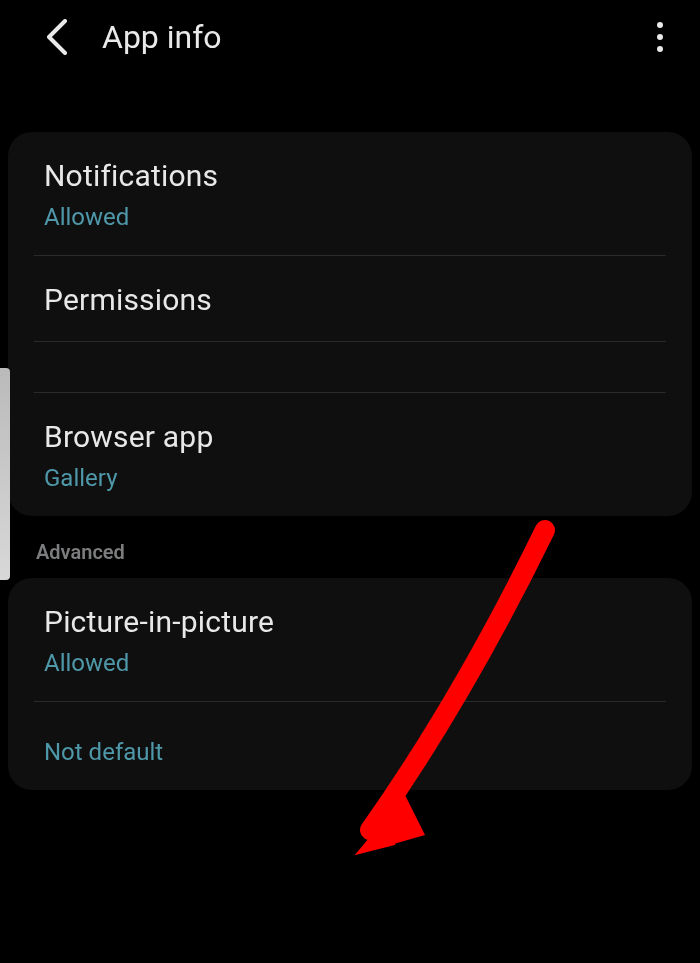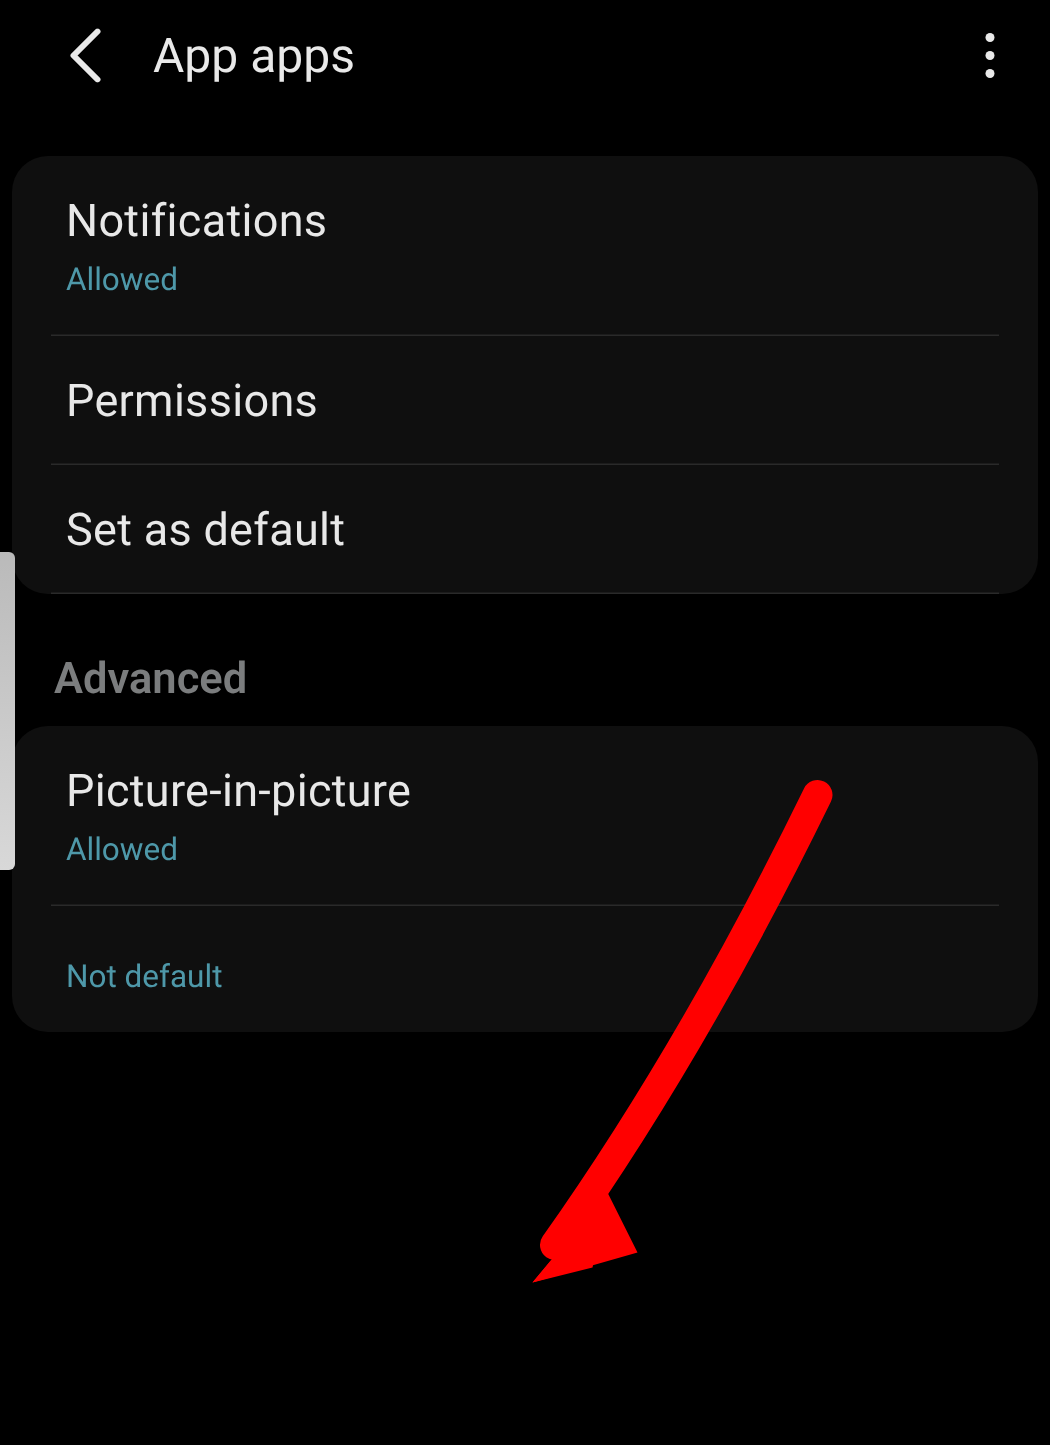--- a/index.html
+++ b/index.html
@@ -3,66 +3,69 @@
 <meta charset="utf-8">
 <style>
   * { margin: 0; padding: 0; box-sizing: border-box; }
   html, body { width: 700px; height: 963px; background: #000; color: #fff; font-family: -apple-system, "Segoe UI", Roboto, Arial, sans-serif; overflow: hidden; }
   .root { width: 700px; height: 963px; position: relative; background: #000; }
   .header { display: flex; align-items: center; height: 74px; padding: 0 20px 0 40px; }
   .back { width: 34px; display: flex; align-items: center; justify-content: center; cursor: pointer; }
   .title { flex: 1; font-size: 32px; font-weight: 400; color: #e9e9e9; margin-left: 28px; }
   .more { width: 40px; display: flex; align-items: center; justify-content: center; cursor: pointer; }
   .card { margin: 0 8px; border-radius: 24px; background: #0f0f0f; }
-  .card-top { margin-top: 30px; }
+  .card-top { margin-top: 58px; }
   .item { padding: 26px 36px 24px 36px; cursor: pointer; }
   .item-title { font-size: 30px; font-weight: 400; color: #e8e8e8; letter-spacing: .2px; }
-  .item-sub { font-size: 21px; color: #4e98a9; margin-top: 10px; }
+  .item-sub { font-size: 24px; color: #4e98a9; margin-top: 10px; }
   .divider { height: 1px; background: #2a2a2a; margin: 0 26px; }
-  .section-head { padding: 40px 36px 14px 36px; color: #7b7d7e; font-size: 29px; font-weight: 600; }
+  .section-head { padding: 24px 36px 14px 36px; color: #7b7d7e; font-size: 20px; font-weight: 600; }
   .left-bar { position: absolute; left: 0; top: 368px; width: 10px; height: 212px; background: linear-gradient(#bababa,#d8d8d8); border-top-right-radius: 4px; border-bottom-right-radius: 4px; }
   
   .arrow { position: absolute; pointer-events: none; }
   svg { display: block; }
 </style>
 </head>
 <body>
 
 <div class="root">
 
   <div class="header">
     <div class="back">
       <svg width="24" height="36" viewBox="0 0 24 36">
         <polyline points="20,2 4,18 20,34" fill="none" stroke="#e9e9e9" stroke-width="4" stroke-linecap="round" stroke-linejoin="round"></polyline>
       </svg>
     </div>
-    <div class="title">App apps</div>
+    <div class="title">App info</div>
     <div class="more">
       <svg width="10" height="32" viewBox="0 0 10 32">
         <circle cx="5" cy="4" r="3" fill="#e9e9e9"></circle>
         <circle cx="5" cy="16" r="3" fill="#e9e9e9"></circle>
         <circle cx="5" cy="28" r="3" fill="#e9e9e9"></circle>
       </svg>
     </div>
   </div>
 
   <div class="card card-top">
     <div class="item">
       <div class="item-title">Notifications</div>
       <div class="item-sub">Allowed</div>
     </div>
     <div class="divider"></div>
     <div class="item">
       <div class="item-title">Permissions</div>
     </div>
     <div class="divider"></div>
     <div class="item">
-      <div class="item-title">Set as default</div>
     </div>
     <div class="divider"></div>
+    <div class="item">
+      <div class="item-title">Browser app</div>
+      <div class="item-sub">Gallery</div>
+    </div>
   </div>
 
   <div class="section-head">Advanced</div>
 
   <div class="card">
     <div class="item">
       <div class="item-title">Picture-in-picture</div>
       <div class="item-sub">Allowed</div>
     </div>
     <div class="divider"></div>

